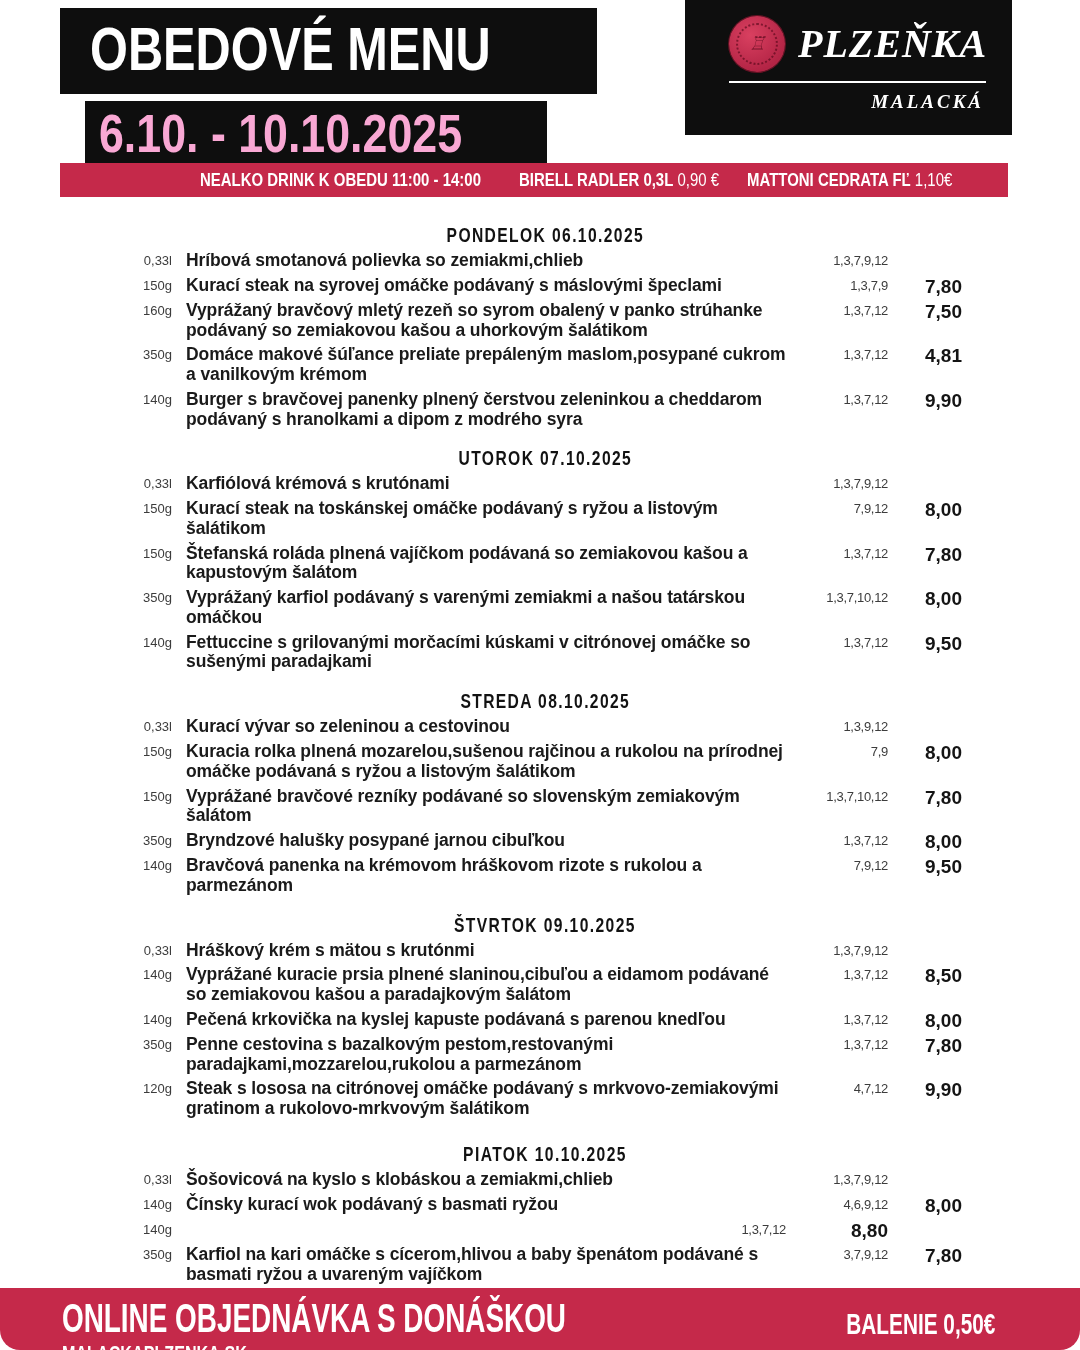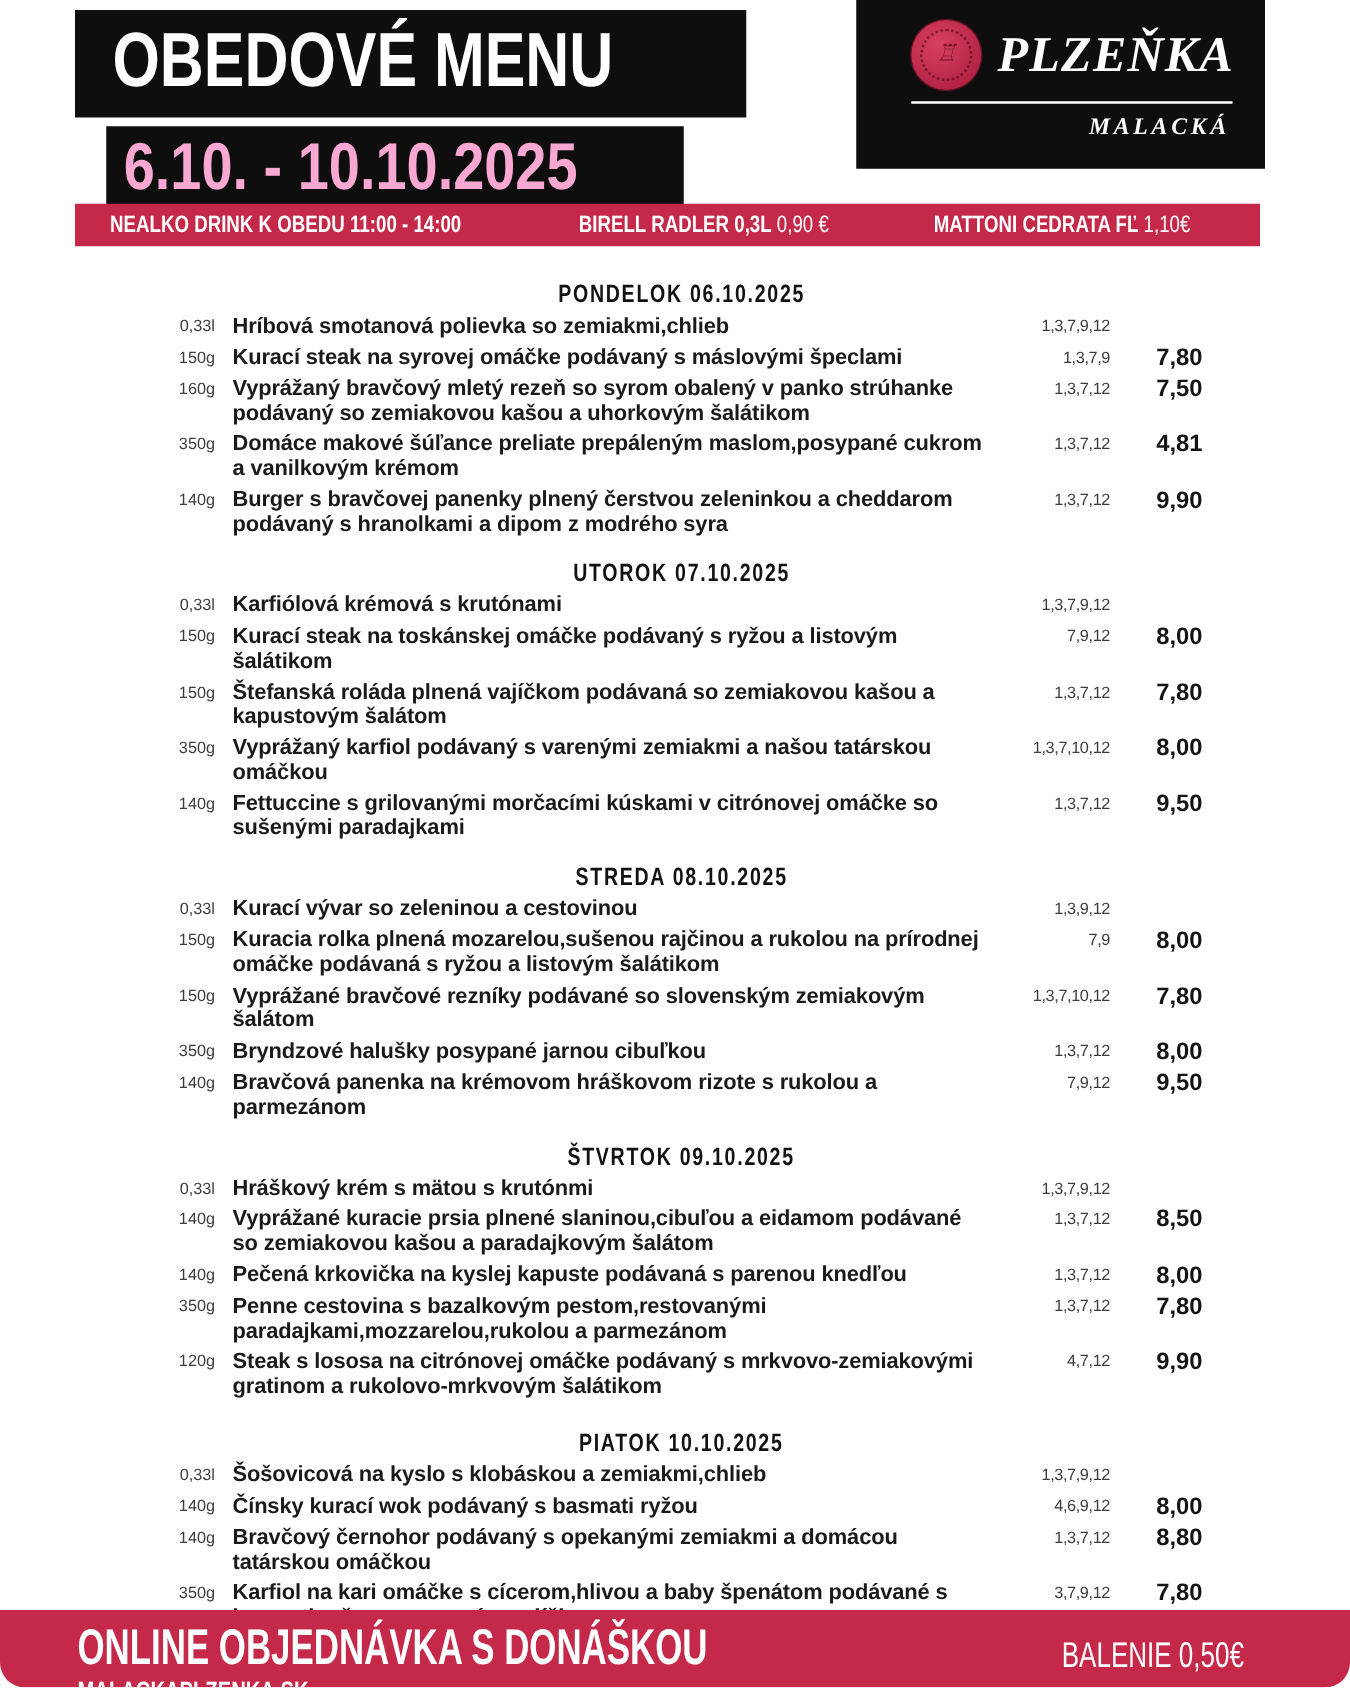--- a/index.html
+++ b/index.html
@@ -22,21 +22,21 @@
   .seal{position:relative;width:56px;height:56px;border-radius:50%;flex:0 0 auto;
         background:radial-gradient(circle at 38% 34%, #d94060, #b32445 72%);
         box-shadow:0 0 0 1px rgba(160,20,50,.6);}
   .seal::before{content:"";position:absolute;inset:7px;border:2px dotted rgba(70,0,18,.55);border-radius:50%;}
   .seal::after{content:"♖";position:absolute;top:50%;left:50%;transform:translate(-50%,-54%);font-size:19px;color:rgba(70,0,18,.65);}
   .brand-name{font-family:"Liberation Serif",serif;font-weight:700;font-size:40px;letter-spacing:1px;line-height:1;}
   .logo-divider{height:2px;background:#fff;margin:9px 26px 0 44px;}
   .brand-sub{font-family:"Liberation Serif",serif;font-weight:700;font-size:19px;letter-spacing:3px;text-align:right;padding:8px 28px 0 0;}
 
   .promo-bar{position:absolute;left:60px;top:163px;width:948px;height:34px;background:var(--red);color:#fff;
-             display:flex;align-items:center;justify-content:space-between;padding:0 28px;box-sizing:border-box;
+             display:flex;align-items:center;justify-content:flex-end;padding:0 28px;box-sizing:border-box;
              font-size:17px;font-weight:700;}
   .promo-bar .light{font-weight:400;}
   .promo-bar .cond{transform:scale(.88,1.12);}
 
   
   .menu{position:absolute;left:128px;top:206px;width:834px;}
   .day-section{margin:0;}
   .day-section:last-child{margin-top:26px;}
   .day-title{margin:20px 0 5px;text-align:center;font-size:17px;font-weight:700;color:#121212;letter-spacing:1.5px;}
   .day-title .cond{transform:scale(.92,1.18);transform-origin:center center;}
@@ -46,21 +46,21 @@
   .item .allergens{font-size:13px;color:var(--muted);text-align:right;padding-top:3px;line-height:1.1;letter-spacing:-0.3px;}
   .item .price{font-size:19px;font-weight:700;color:#141414;text-align:right;line-height:1;padding-top:1px;}
 
   
   .footer{position:absolute;left:0;bottom:0;width:1080px;height:62px;background:var(--red);color:#fff;
           display:flex;justify-content:space-between;align-items:flex-start;padding:13px 85px 0 62px;box-sizing:border-box;}
   .footer .headline{display:block;font-size:34px;font-weight:700;line-height:1;}
   .footer .headline .cond{transform:scale(.82,1.18);}
   .footer .site{display:block;font-size:19px;font-weight:700;margin-top:9px;line-height:1;}
   .footer .site .cond{transform:scale(.85,1.12);}
-  .footer .packaging{font-size:26px;font-weight:400;padding-top:10px;line-height:1;}
+  .footer .packaging{font-size:26px;font-weight:700;padding-top:10px;line-height:1;}
   .footer .packaging .cond{transform:scale(.8,1.1);transform-origin:right center;}
 </style>
 </head>
 <body>
 
 <div class="page">
 
   <div class="title-box">
     <h1><span class="cond">OBEDOVÉ MENU</span></h1>
   </div>
@@ -257,21 +257,20 @@
 
   <div class="item">
     <span class="weight">140g</span>
     <span class="name">Čínsky kurací wok podávaný s basmati ryžou</span>
     <span class="allergens">4,6,9,12</span>
     <span class="price">8,00</span>
   </div>
 
   <div class="item">
     <span class="weight">140g</span>
-    <span class="name">Bravčový černohor podávaný s opekanými zemiakmi a domácou tatárskou omáčkou</span>
     <span class="allergens">1,3,7,12</span>
     <span class="price">8,80</span>
   </div>
 
   <div class="item">
     <span class="weight">350g</span>
     <span class="name">Karfiol na kari omáčke s cícerom,hlivou a baby špenátom podávané s basmati ryžou a uvareným vajíčkom</span>
     <span class="allergens">3,7,9,12</span>
     <span class="price">7,80</span>
   </div>

